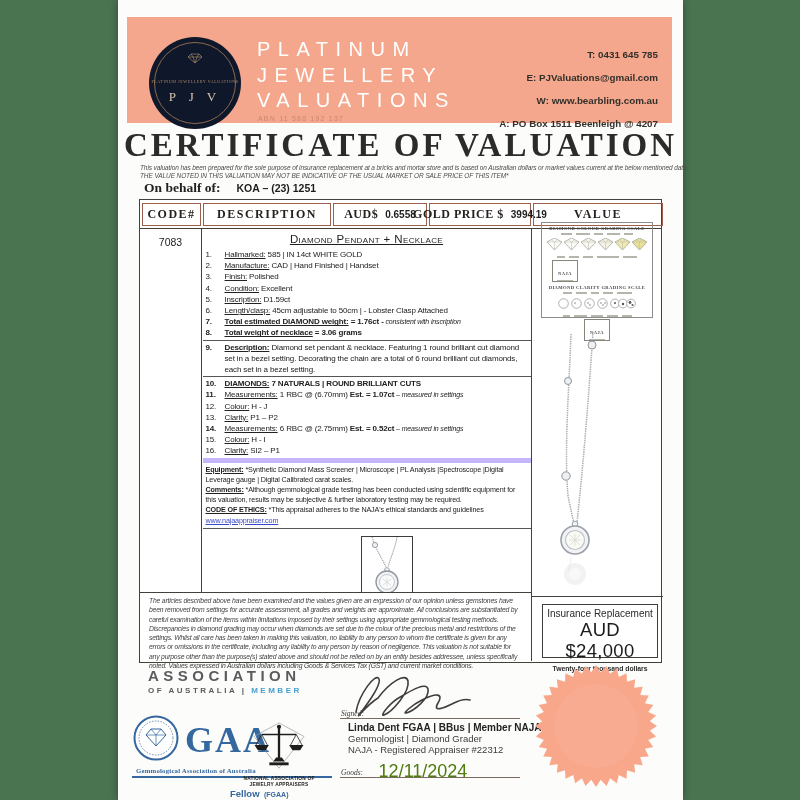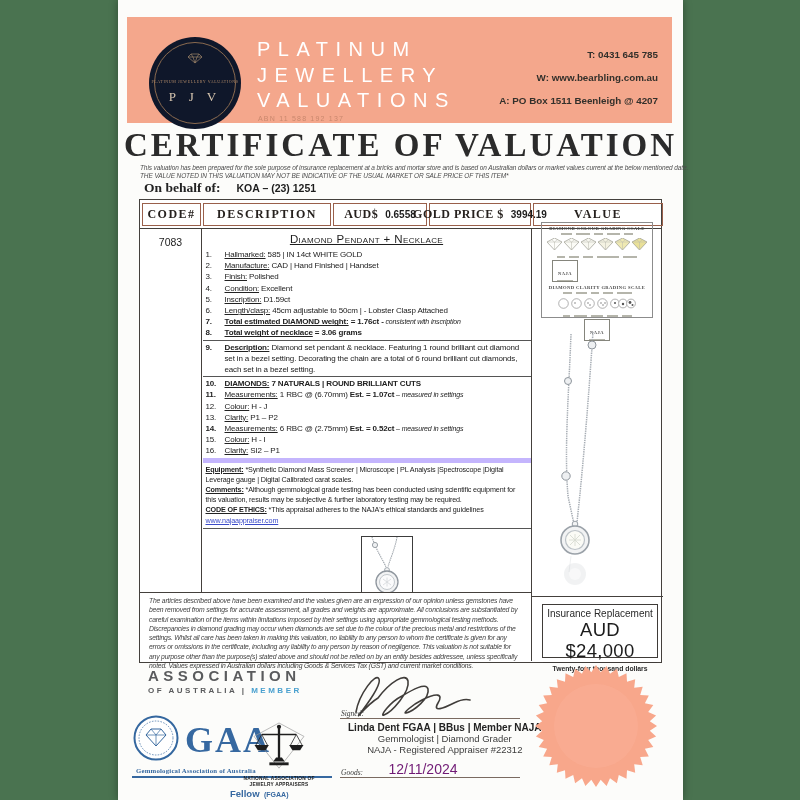--- a/index.html
+++ b/index.html
@@ -80,24 +80,24 @@
   .gaa .fellow{margin:5px 0 0 98px;white-space:nowrap;}
   .gaa .fellow .f1{font-weight:700;font-size:9.5px;}
   .gaa .fellow .f2{font-weight:700;font-size:7px;}
   .najal{position:absolute;left:120px;top:722px;width:82px;text-align:center;}
   .najal .txt{font-size:4.8px;font-weight:700;color:#1c1c1c;line-height:6px;letter-spacing:.2px;}
   .sig{position:absolute;left:228px;top:666px;}
   .signed{position:absolute;left:223px;top:709px;font-family:"Liberation Serif",serif;font-style:italic;font-size:7.5px;color:#3a3a3a;}
   .sigline{position:absolute;left:222px;top:718px;width:180px;border-bottom:1.2px solid #7a6a60;}
   .nameblk{position:absolute;left:230px;top:722px;white-space:nowrap;}
   .nameblk .n1{font-weight:700;font-size:10px;color:#232323;line-height:11px;}
-  .nameblk .n2{font-size:9.5px;color:#3c3c3c;line-height:11px;text-align:center;}
+  .nameblk .n2{font-size:9.5px;color:#3c3c3c;line-height:11px;}
   .dated{position:absolute;left:223px;top:768px;font-family:"Liberation Serif",serif;font-style:italic;font-size:7.5px;color:#3a3a3a;}
   .dateline{position:absolute;left:222px;top:777px;width:180px;border-bottom:1.2px solid #7a6a60;}
-  .dateval{position:absolute;left:250px;top:761px;width:110px;text-align:center;font-size:14px;color:#701a75;}
+  .dateval{position:absolute;left:250px;top:761px;width:110px;text-align:center;font-size:18px;color:#4d7c0f;}
   .seal{position:absolute;left:416px;top:664px;}
 </style>
 </head>
 <body>
 
 <div class="canvas">
   <div class="paper">
 
     <div class="band">
       <div class="logo">
@@ -111,20 +111,21 @@
         <div class="pjv">P J V</div>
       </div>
       <div class="brand" id="brand">
           <div>PLATINUM</div>
           <div>JEWELLERY</div>
           <div>VALUATIONS</div>
         </div>
       <div class="abn">ABN 11 588 192 137</div>
       <div class="contacts" id="contacts">
           <div>T: 0431 645 785</div>
+          <div>E: PJValuations@gmail.com</div>
           <div>W: www.bearbling.com.au</div>
           <div>A: PO Box 1511 Beenleigh @ 4207</div>
         </div>
     </div>
 
     <div class="cert-title">CERTIFICATE OF VALUATION</div>
     <div class="disclaims" id="disclaims">
         <div>This valuation has been prepared for the sole purpose of insurance replacement at a bricks and mortar store and is based on Australian dollars or market values current at the below mentioned date.</div>
         <div>THE VALUE NOTED IN THIS VALUATION MAY NOT BE INDICATIVE OF THE USUAL MARKET OR SALE PRICE OF THIS ITEM*</div>
       </div>

